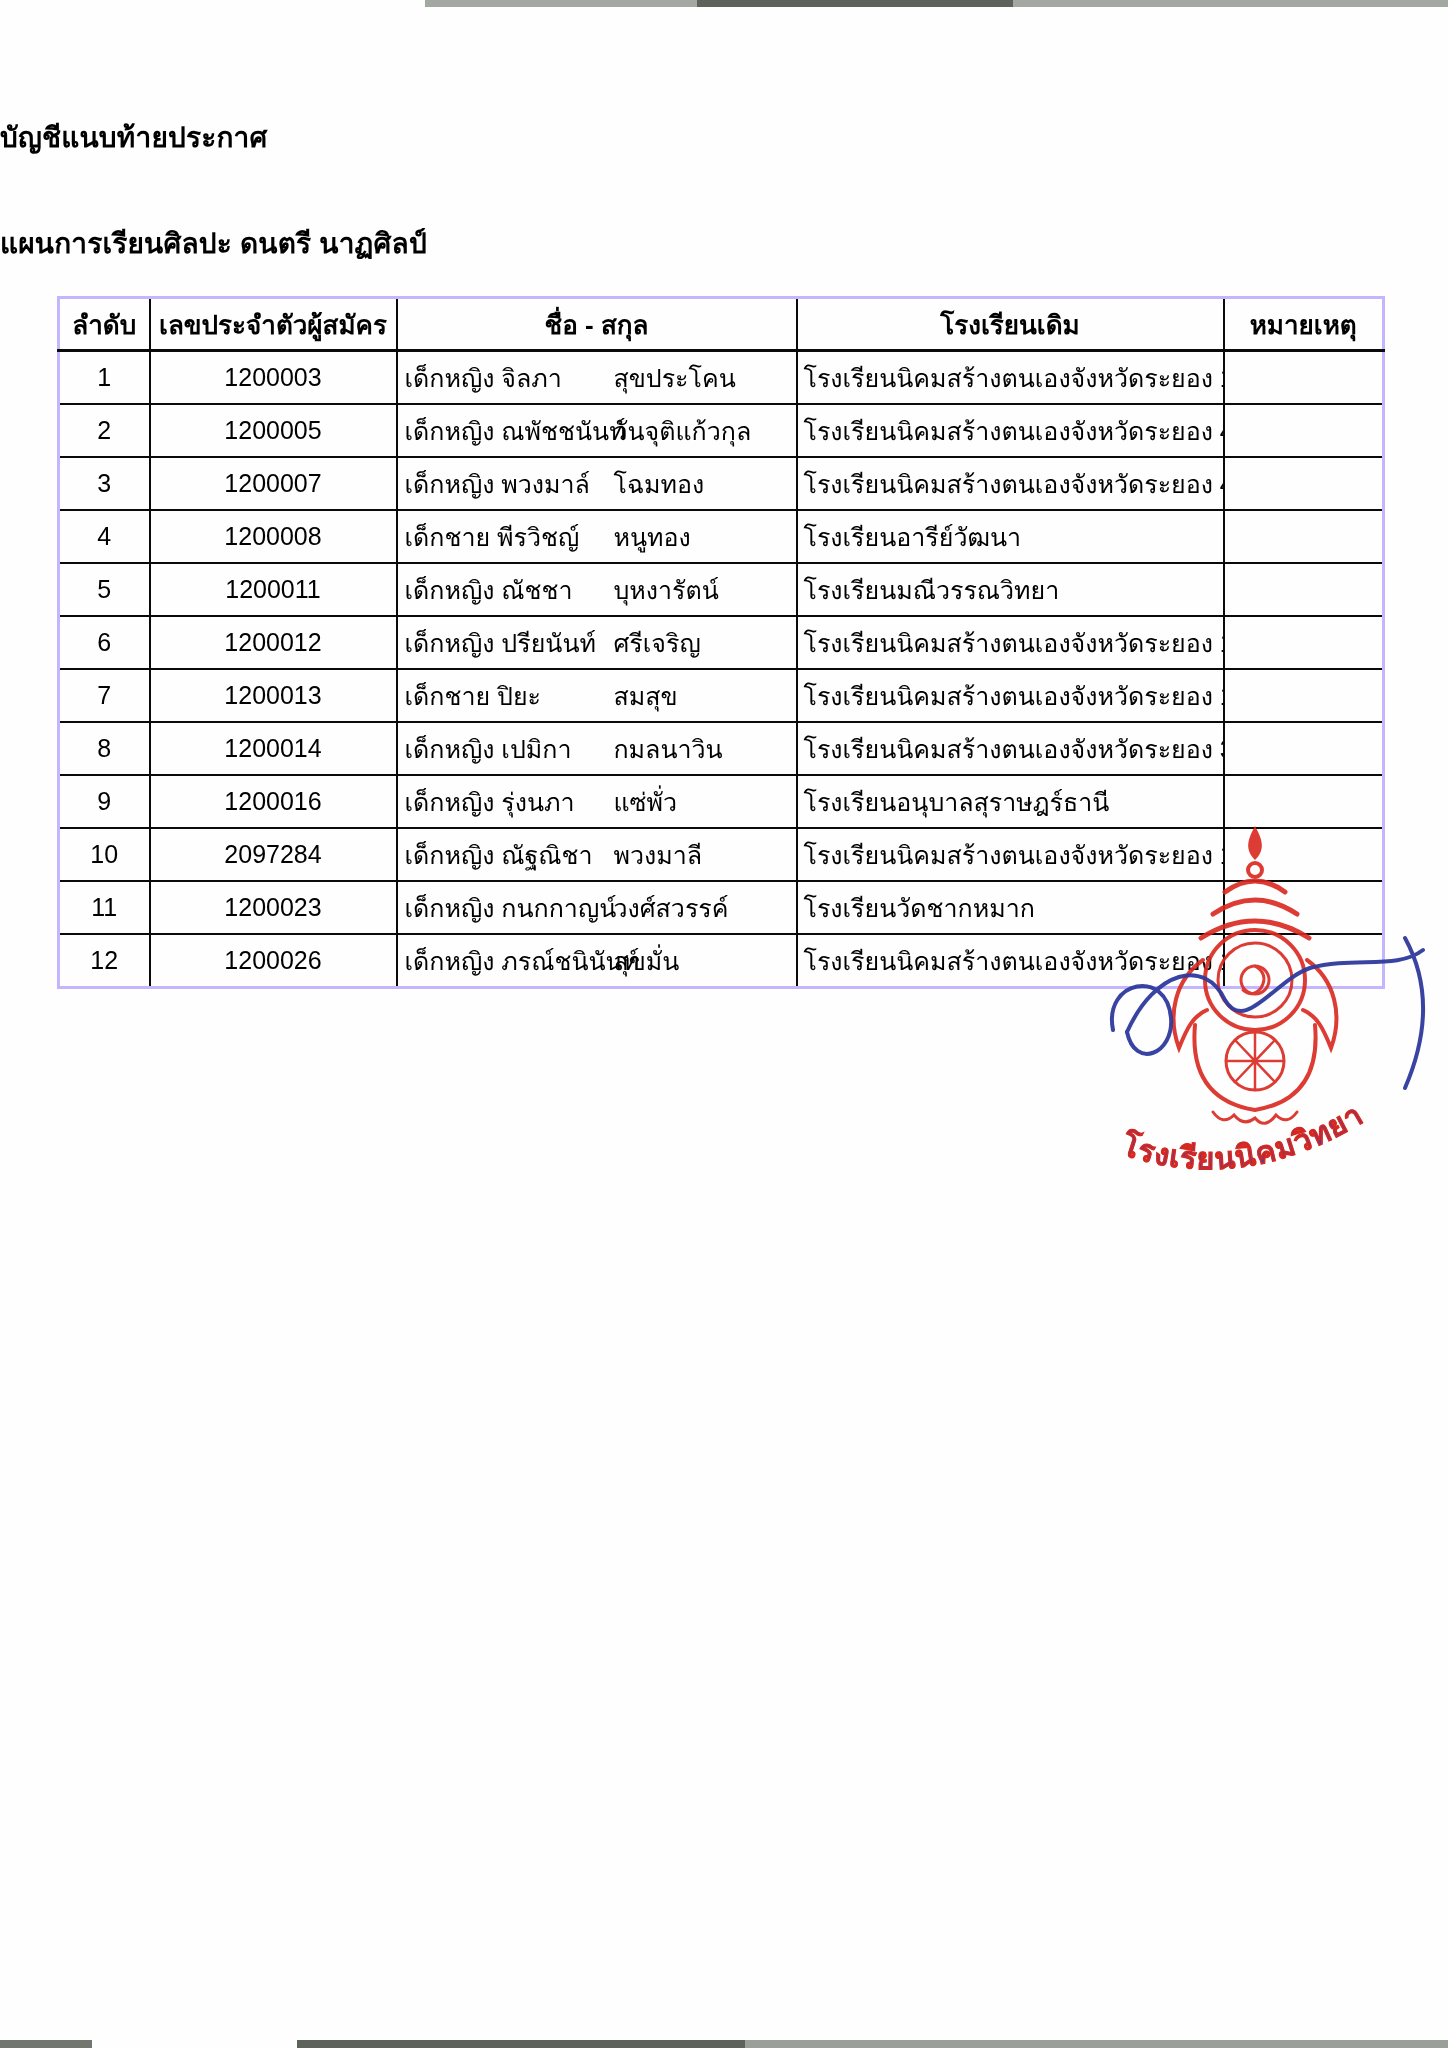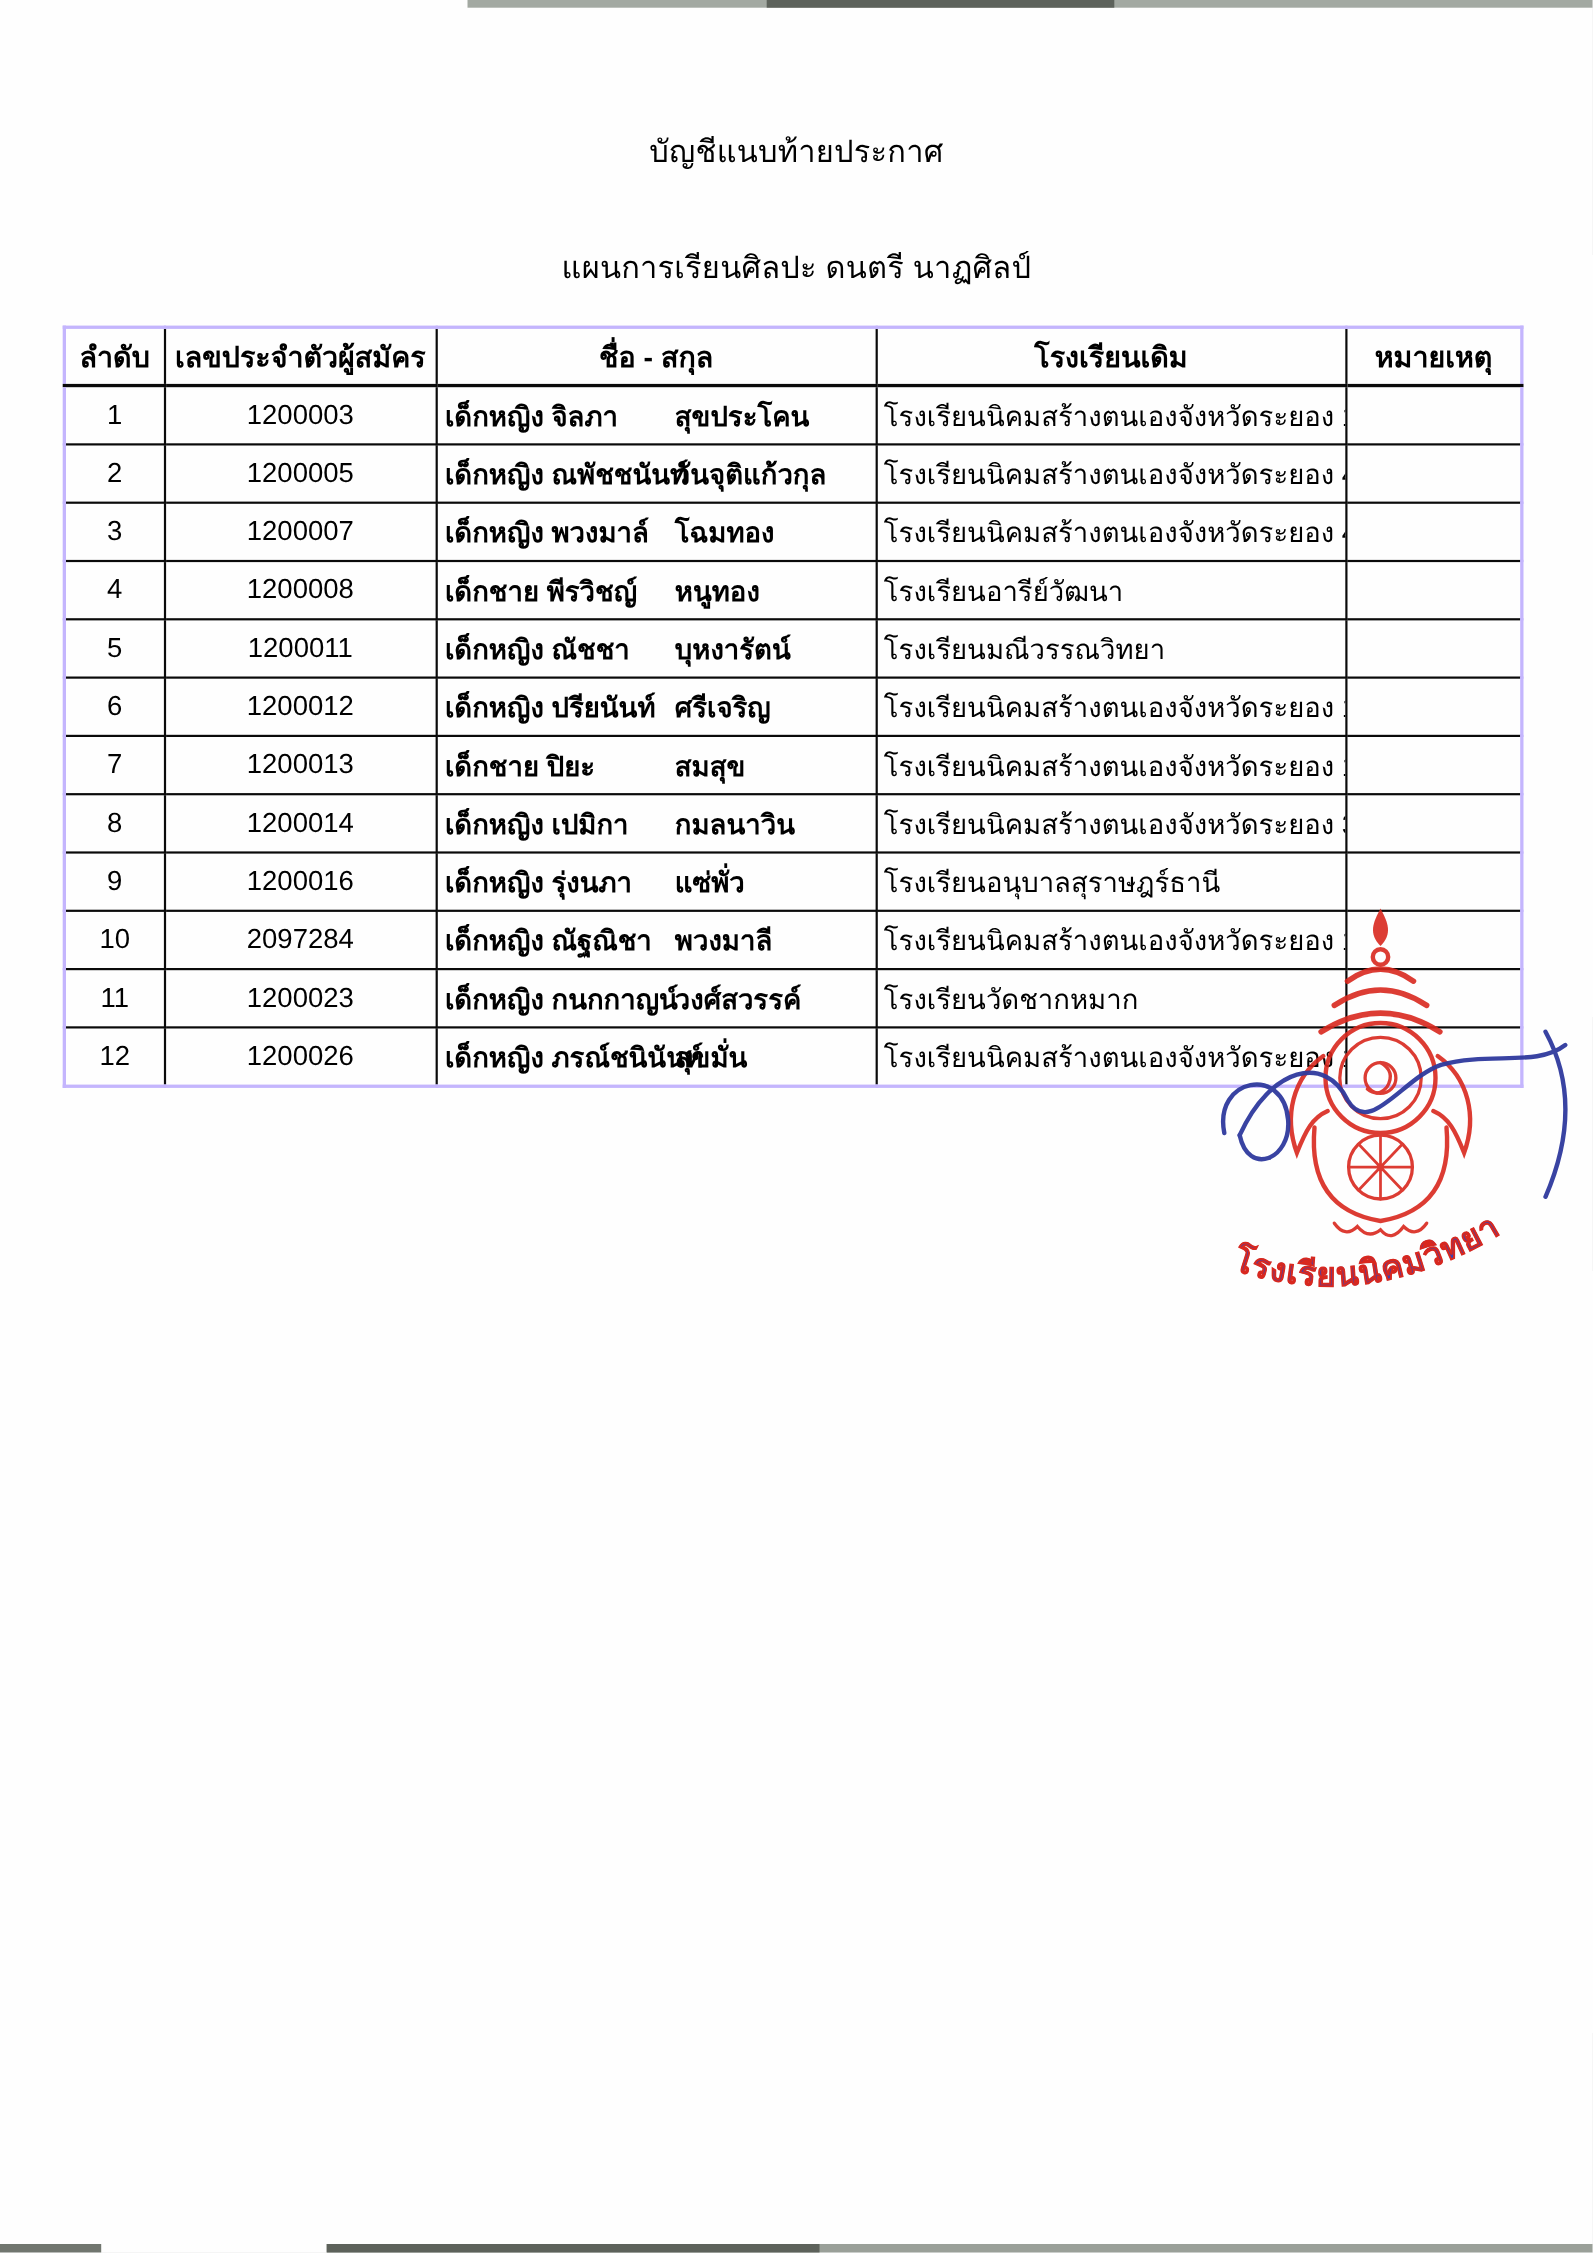--- a/index.html
+++ b/index.html
@@ -10,21 +10,21 @@
     font-family:"Liberation Sans", sans-serif;
     color:#000;
     overflow:hidden;
     margin:0 auto;
   }
   
   .artifact{position:absolute;}
   
   .doc-title{
     position:absolute;left:0;width:100%;
-    text-align:center;font-weight:normal;font-size:28px;line-height:40px;
+    text-align:left;font-weight:bold;font-size:28px;line-height:40px;
     letter-spacing:.2px;
   }
   .t1{top:118px;}
   .t2{top:172px;}
   .t3{top:224px;}
   
   table.roster{
     position:absolute;left:57px;top:296px;
     width:1325px;
     border-collapse:collapse;table-layout:fixed;
@@ -40,21 +40,21 @@
     border-bottom-width:3px;
   }
   table.roster td{font-size:25px;height:49px;}
   col.w-no{width:91px;}
   col.w-id{width:247px;}
   col.w-name{width:400px;}
   col.w-school{width:427px;}
   col.w-note{width:160px;}
   .c-no{text-align:center;}
   .c-id{text-align:center;}
-  .c-name{padding:0 4px 0 7px;font-weight:bold;}
+  .c-name{padding:0 4px 0 7px;}
   .c-name .namewrap{display:flex;width:100%;}
   .c-name .given{width:54%;}
   .c-name .sur{flex:1;}
   .c-school{padding-left:6px;}
   
   .stamp{position:absolute;left:1075px;top:818px;width:360px;height:400px;}
 </style>
 </head>
 <body>
 

